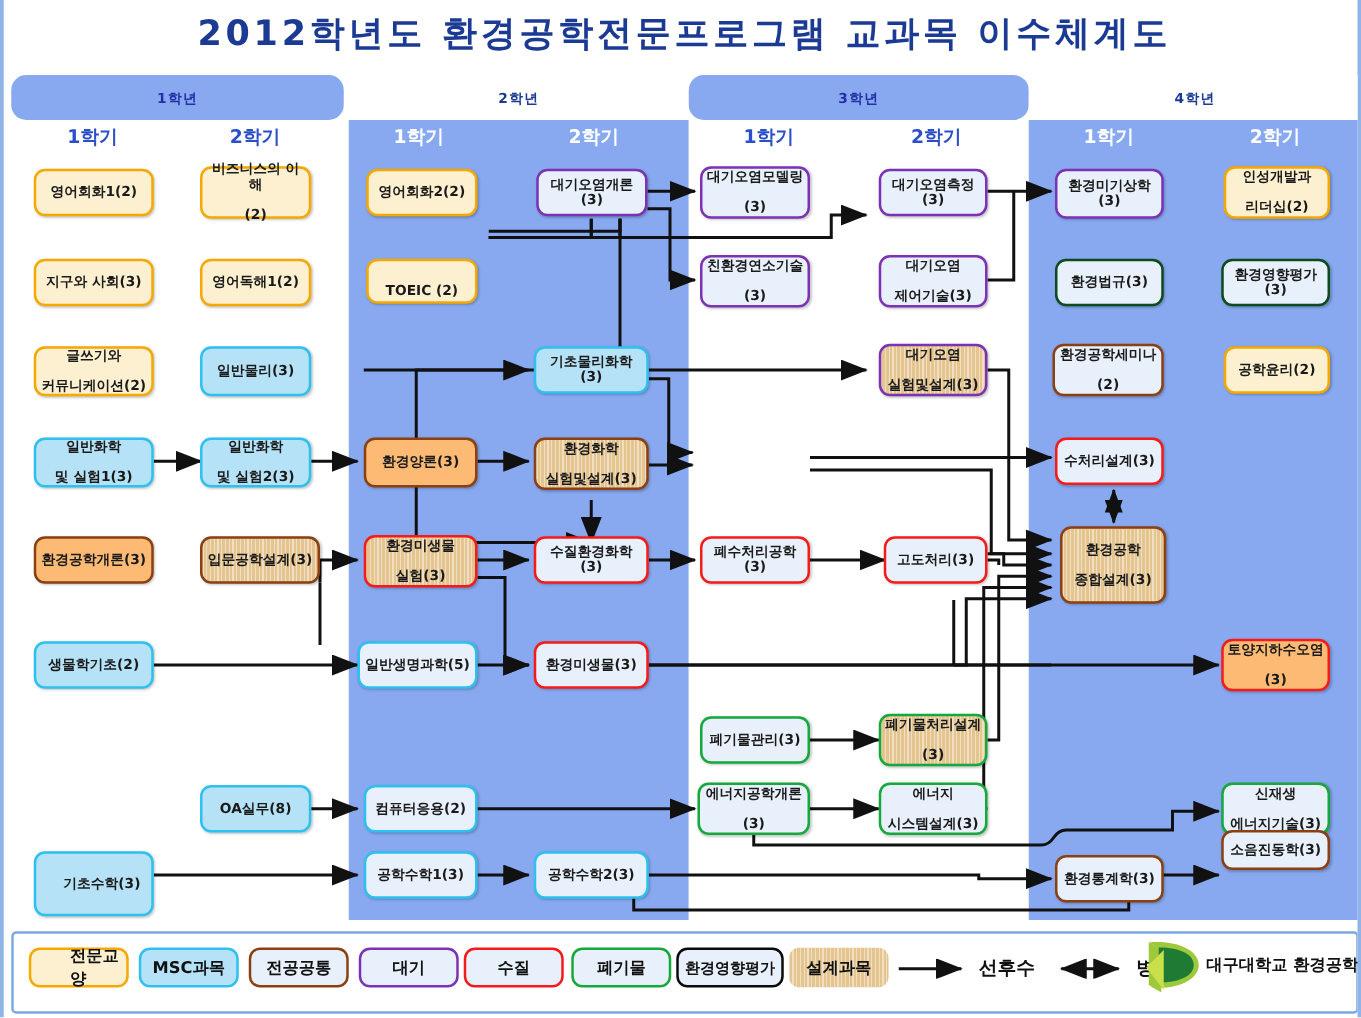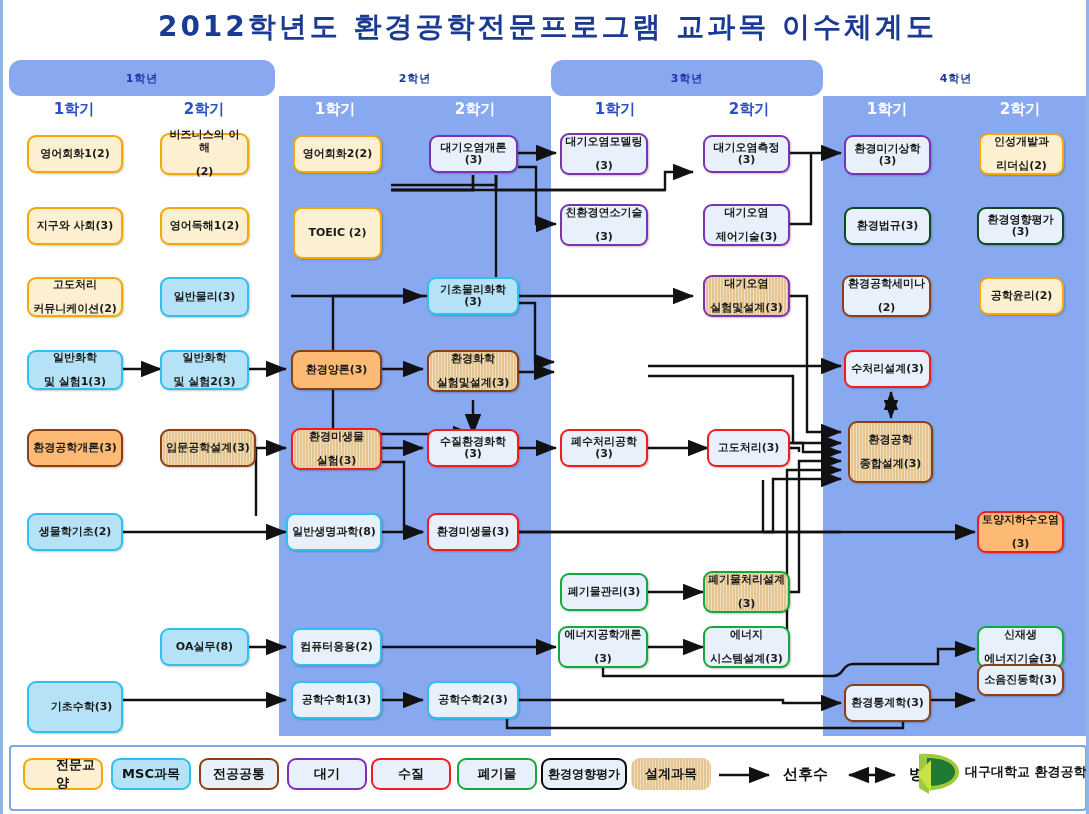--- a/index.html
+++ b/index.html
@@ -206,21 +206,21 @@
     </g>
   </svg>
 
   <div class="node fill-cream b-gold" style="left:24px;top:135px;width:96px;height:38px;">
       <span>영어회화1(2)</span>
     </div>
   <div class="node fill-cream b-gold" style="left:24px;top:207px;width:96px;height:38px;">
       <span>지구와 사회(3)</span>
     </div>
   <div class="node fill-cream b-gold" style="left:24px;top:277px;width:96px;height:40px;">
-      <span><span>고도처리</span><br><span>커뮤니케이션(2)</span></span>
+      <span><span>글쓰기와</span><br><span>커뮤니케이션(2)</span></span>
     </div>
   <div class="node fill-ltblue b-cyan" style="left:24px;top:350px;width:96px;height:40px;">
       <span><span>일반화학</span><br><span>및 실험1(3)</span></span>
     </div>
   <div class="node fill-white b-brown" style="left:24px;top:429px;width:96px;height:38px;">
       <span>환경공학개론(3)</span>
     </div>
   <div class="node fill-ltblue b-cyan" style="left:24px;top:513px;width:96px;height:38px;">
       <span>생물학기초(2)</span>
     </div>
@@ -243,31 +243,31 @@
   <div class="node fill-design b-brown" style="left:157px;top:429px;width:96px;height:38px;">
       <span>입문공학설계(3)</span>
     </div>
   <div class="node fill-ltblue b-cyan" style="left:157px;top:628px;width:89px;height:38px;">
       <span>OA실무(8)</span>
     </div>
 
   <div class="node fill-cream b-gold" style="left:290px;top:135px;width:89px;height:38px;">
       <span>영어회화2(2)</span>
     </div>
-  <div class="node fill-cream b-gold" style="left:290px;top:207px;width:89px;height:52px;">
+  <div class="node fill-cream b-gold" style="left:290px;top:207px;width:89px;height:36px;align-items:flex-end;">
       <span>TOEIC (2)</span>
     </div>
   <div class="node fill-white b-brown" style="left:288px;top:350px;width:91px;height:40px;">
       <span>환경양론(3)</span>
     </div>
   <div class="node fill-design b-red" style="left:288px;top:428px;width:91px;height:42px;">
       <span><span>환경미생물</span><br><span>실험(3)</span></span>
     </div>
   <div class="node fill-paleblue b-cyan" style="left:283px;top:513px;width:96px;height:38px;">
-      <span>일반생명과학(8)</span>
+      <span>일반생명과학(5)</span>
     </div>
   <div class="node fill-paleblue b-cyan" style="left:288px;top:628px;width:91px;height:38px;">
       <span>컴퓨터응용(2)</span>
     </div>
   <div class="node fill-paleblue b-cyan" style="left:288px;top:681px;width:91px;height:38px;">
       <span>공학수학1(3)</span>
     </div>
 
   <div class="node fill-paleblue b-purple" style="left:426px;top:135px;width:89px;height:38px;">
       <span>대기오염개론(3)</span>

